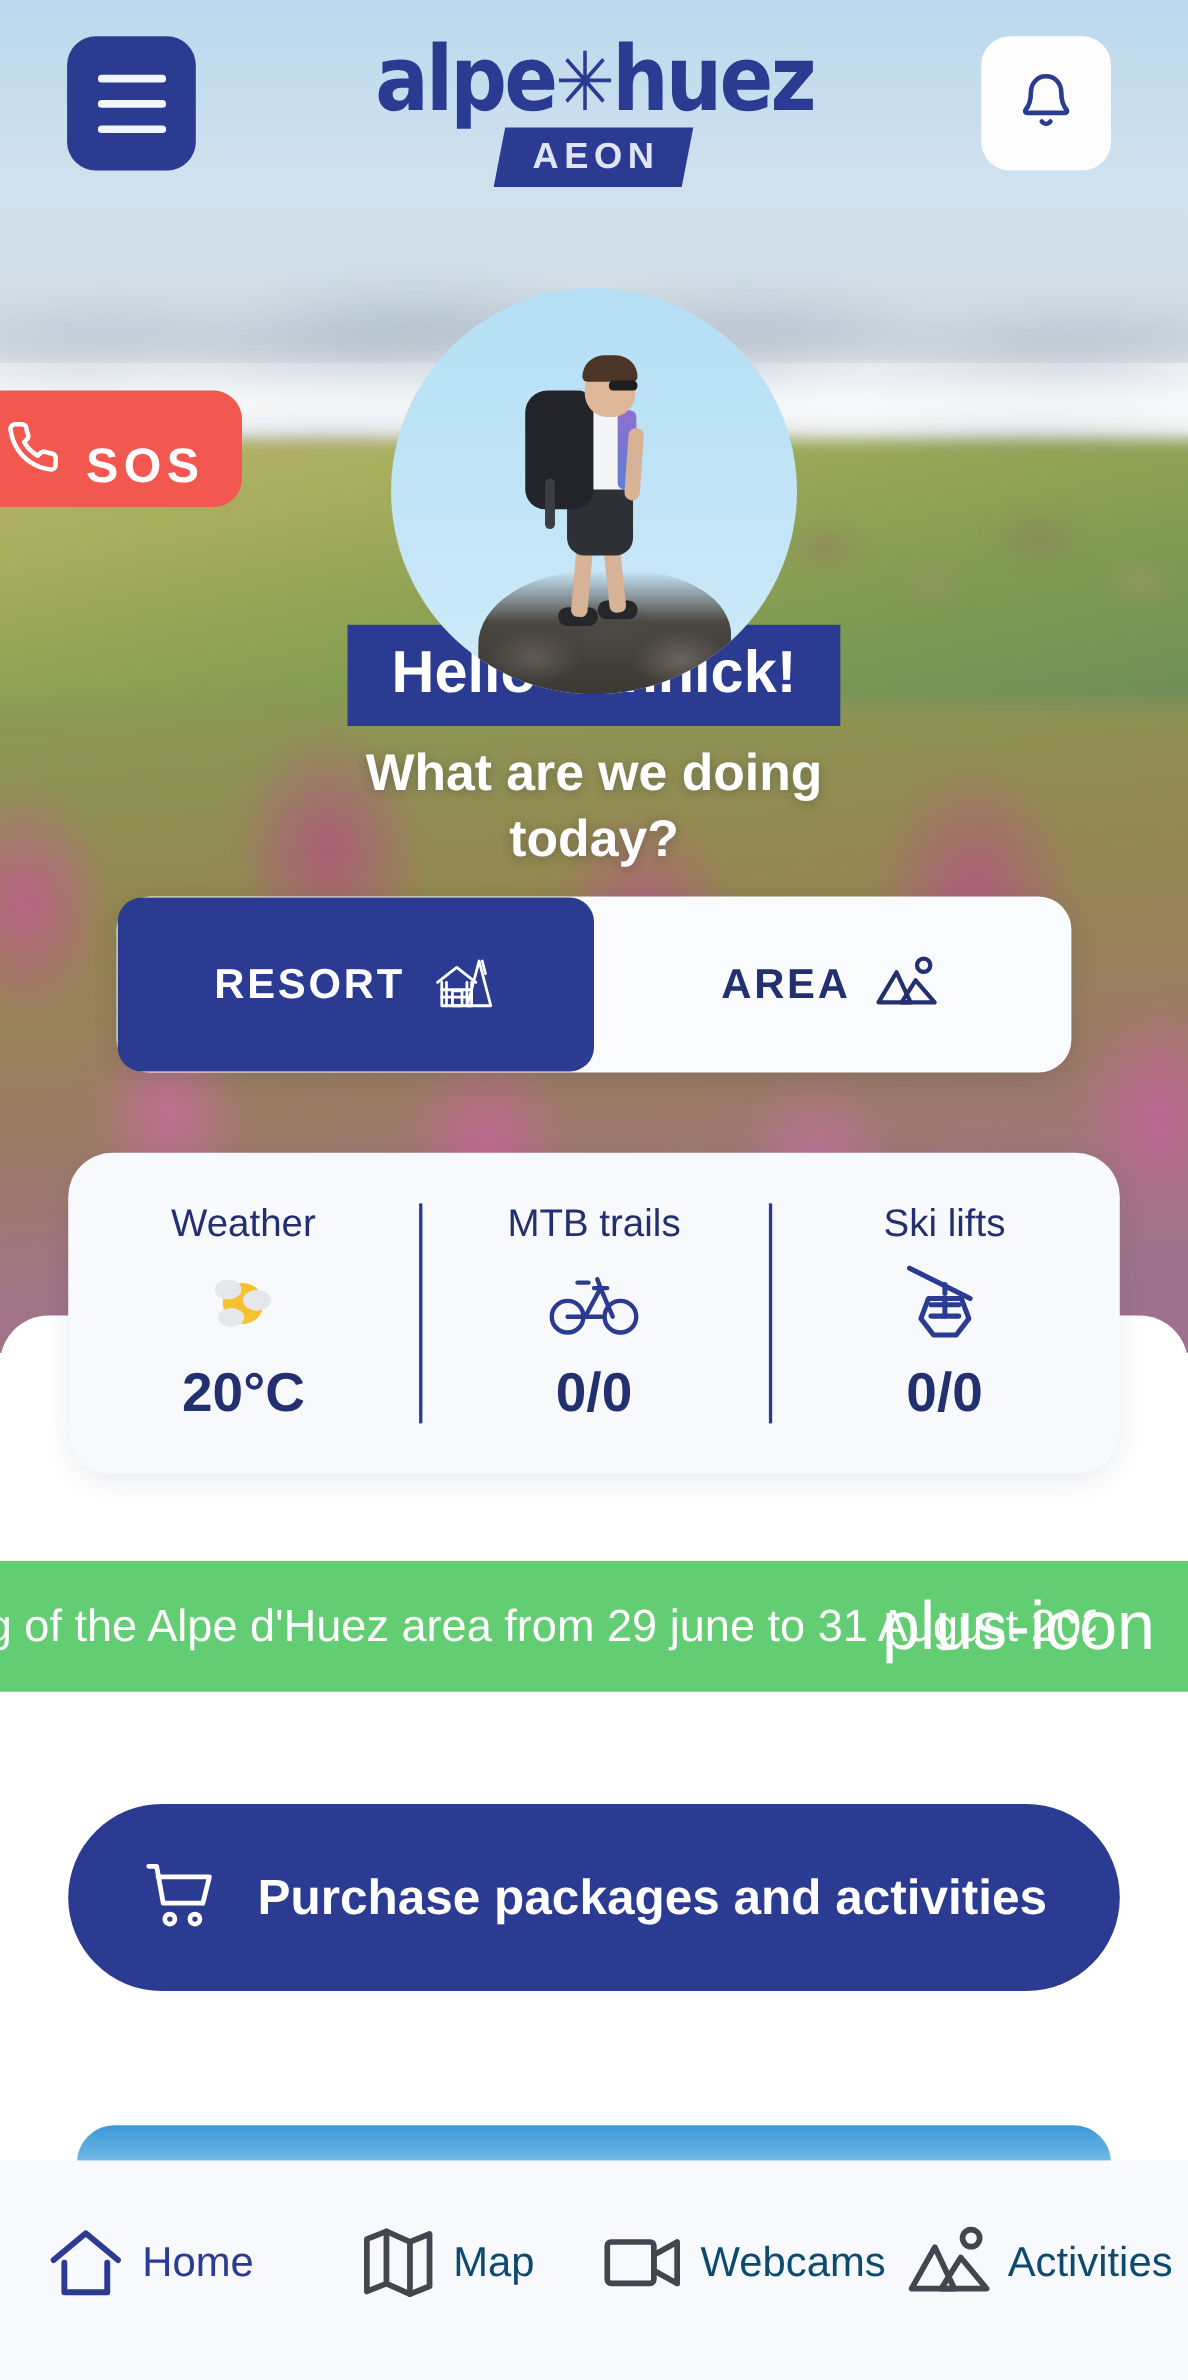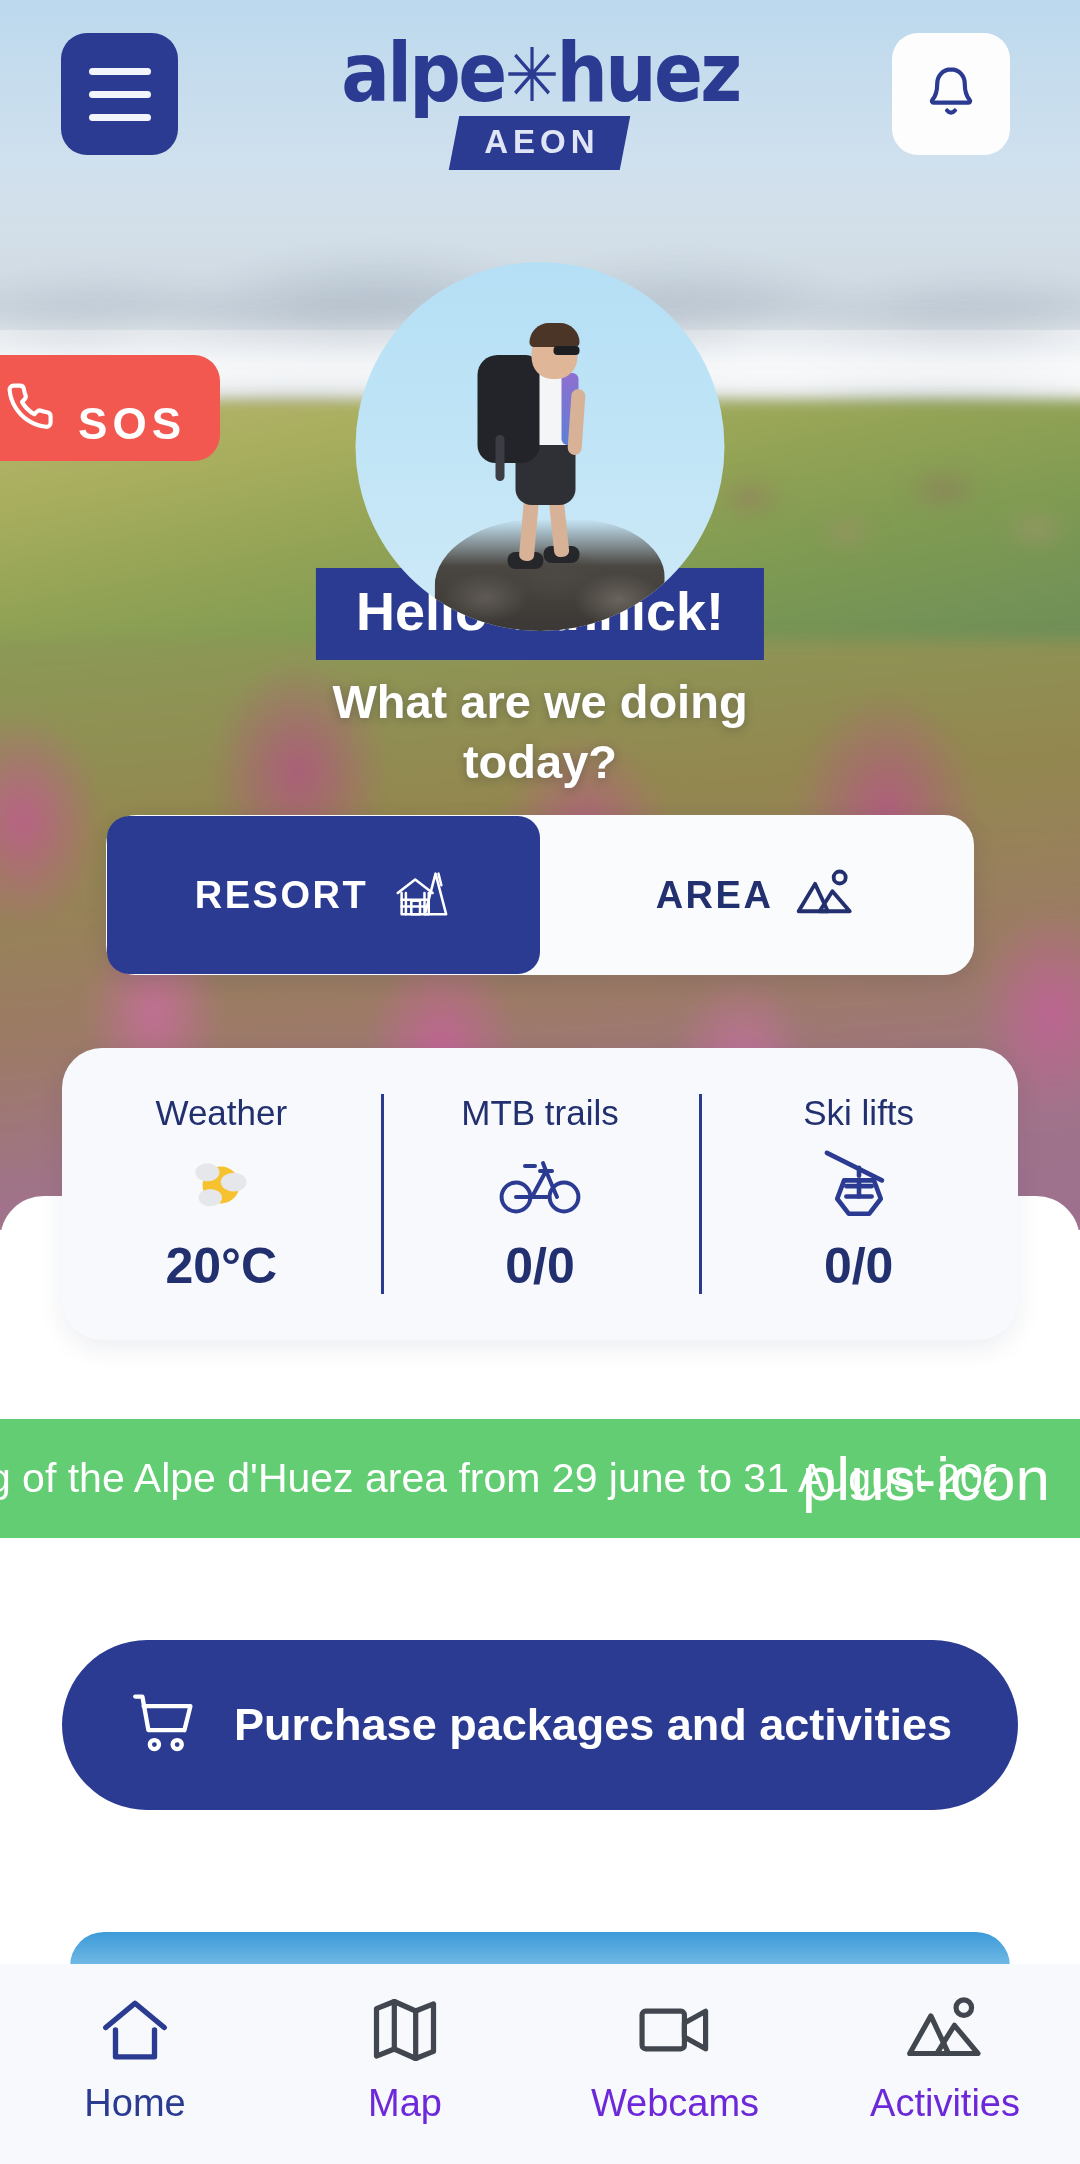--- a/index.html
+++ b/index.html
@@ -463,30 +463,30 @@
   .bottom-nav {
     position: absolute;
     bottom: 0; left: 0;
     width: 1080px; height: 200px;
     background: #f7f9fc;
     display: flex;
     z-index: 22;
   }
   .nav-item {
     flex: 1;
-    display: flex; flex-direction: column;
+    display: flex; flex-direction: row;
     align-items: center; justify-content: center;
     gap: 12px;
     cursor: pointer;
     padding-bottom: 14px;
   }
   .nav-icon { height: 80px; display: flex; align-items: center; }
   .nav-label {
     font-size: 38px;
-    color: #6d28d9;
+    color: #0c4a6e;
   }
   .nav-item.active .nav-label { color: #2b3b92; }
 </style>
 </head>
 <body>
 
 <div id="app">
 
   <div class="hero">
     <div class="hero-sky"></div>

